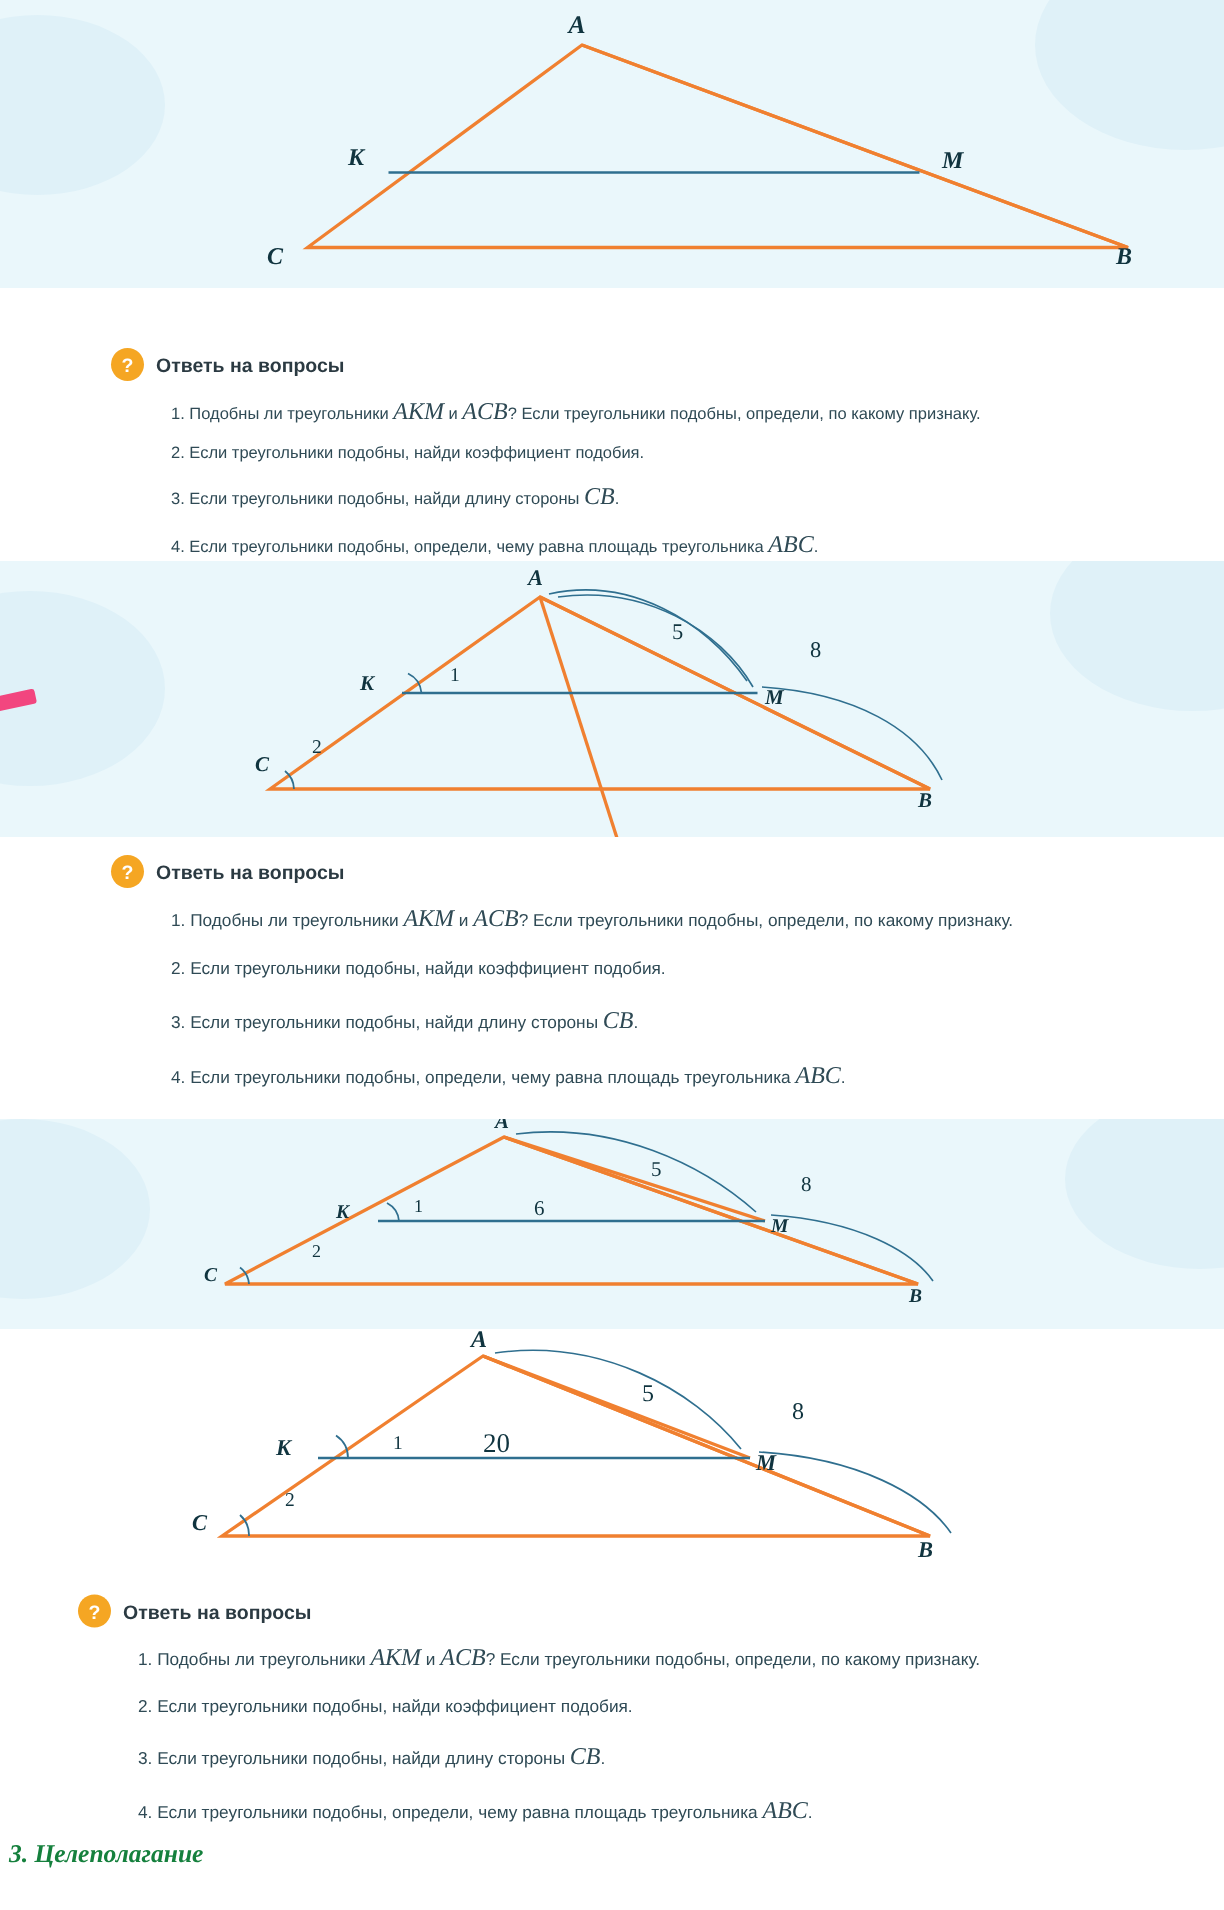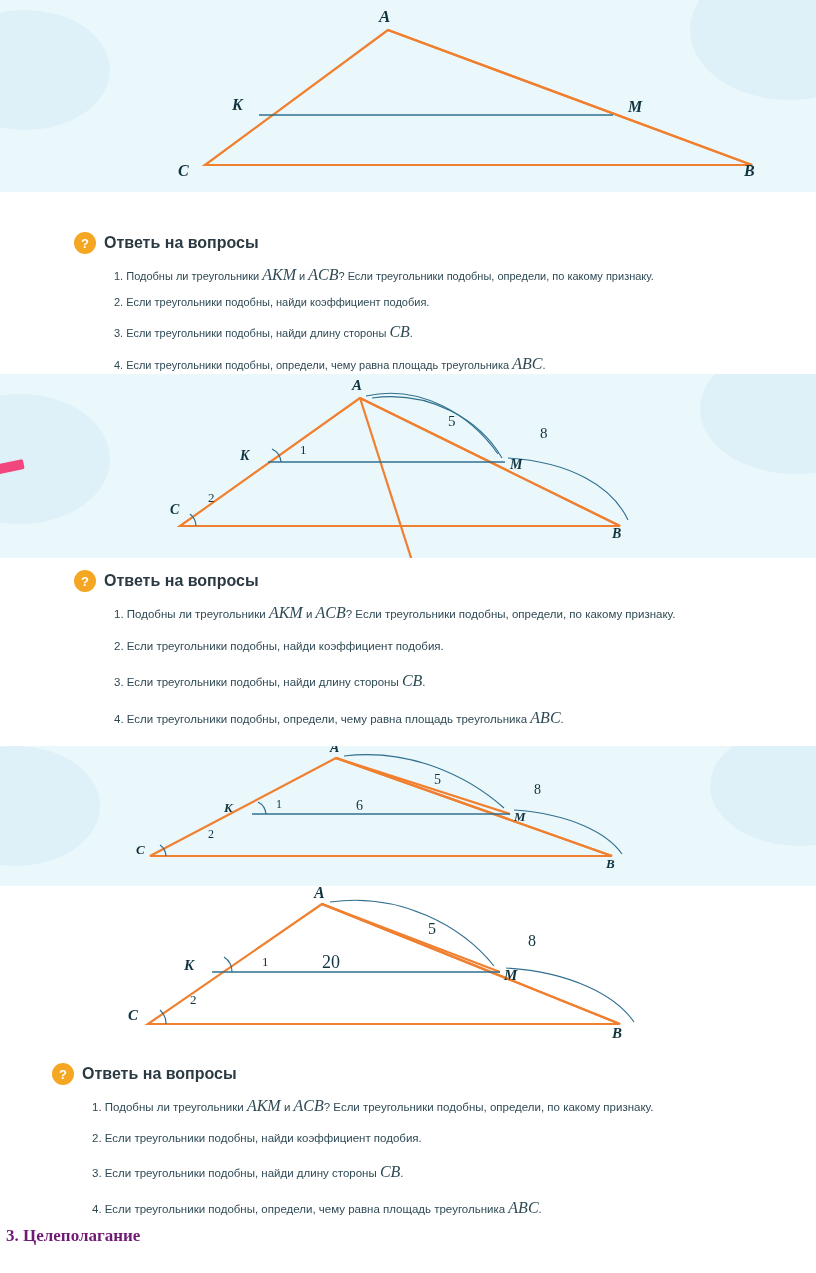--- a/index.html
+++ b/index.html
@@ -6,26 +6,26 @@
   body{width:816px;height:1273px;position:relative;font-family:"Liberation Sans",sans-serif;overflow:hidden;}
 
   .panel{position:absolute;left:0;width:816px;background:#eaf7fb;overflow:hidden;}
   .panel .bg-blob{position:absolute;border-radius:50%;background:#dff1f8;}
   .panel svg{position:absolute;left:0;top:0;}
 
   .qblock{position:absolute;left:0;width:816px;background:#ffffff;}
   .qhead{display:flex;align-items:center;gap:8px;}
   .qmark{width:22px;height:22px;border-radius:50%;background:#f5a623;color:#fff;
          font-size:13px;font-weight:bold;display:flex;align-items:center;justify-content:center;}
-  .qtitle{font-size:16px;font-weight:bold;color:#2b3a42;}
+  .qtitle{font-size:13px;font-weight:bold;color:#2b3a42;}
   .qitem{font-size:11px;color:#2f4a55;line-height:1.45;margin-top:9px;}
   .qitem i{font-family:"Liberation Serif",serif;font-style:italic;font-size:16px;}
 
-  .footer{position:absolute;left:6px;font-family:"Liberation Serif",serif;
-          font-weight:bold;font-size:17px;color:#701a75;}
+  .footer{position:absolute;left:6px;font-family:"Liberation Serif",serif;font-style:italic;
+          font-weight:bold;font-size:17px;color:#15803d;}
 
   .lbl{font-family:"Liberation Serif",serif;font-style:italic;font-weight:bold;fill:#10343f;}
   .num{font-family:"Liberation Serif",serif;fill:#10343f;}
   .edge-o{stroke:#f08030;stroke-width:2.2;fill:none;}
   .edge-b{stroke:#2f6f8f;stroke-width:1.6;fill:none;}
   .arc{stroke:#2f6f8f;stroke-width:1.2;fill:none;}
   .brace{stroke:#2f6f8f;stroke-width:1.1;fill:none;}
   .pinkmark{position:absolute;background:#f2467f;border-radius:2px;}
 </style>
 </head>

